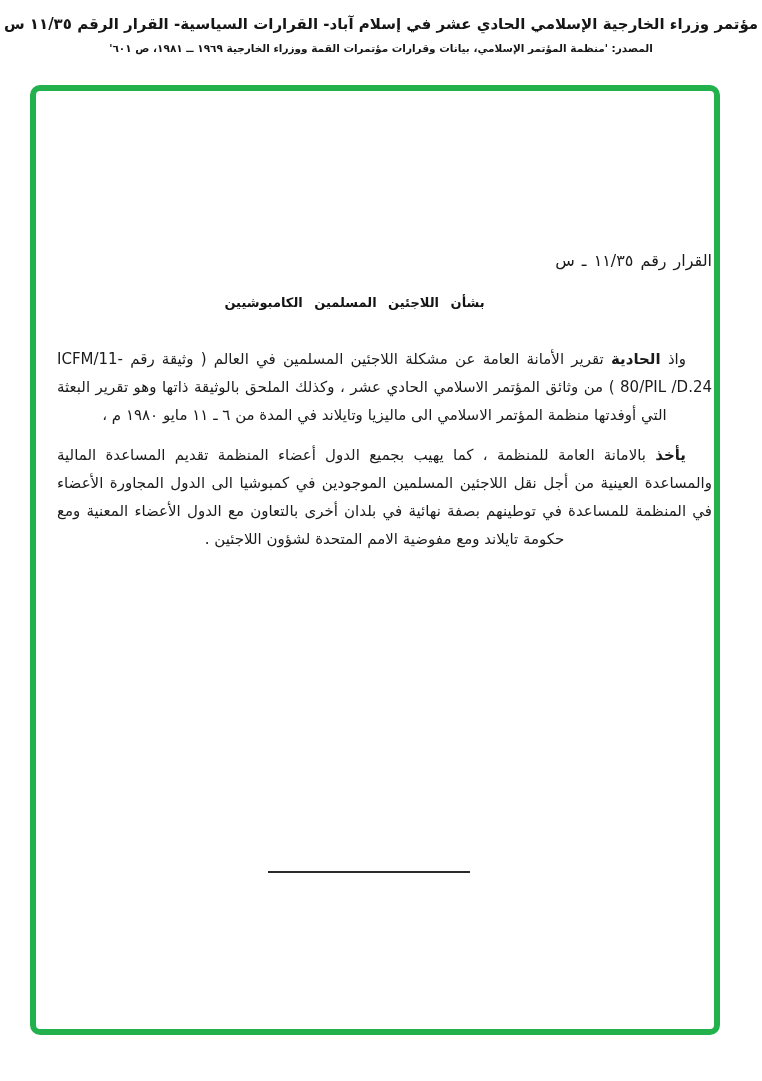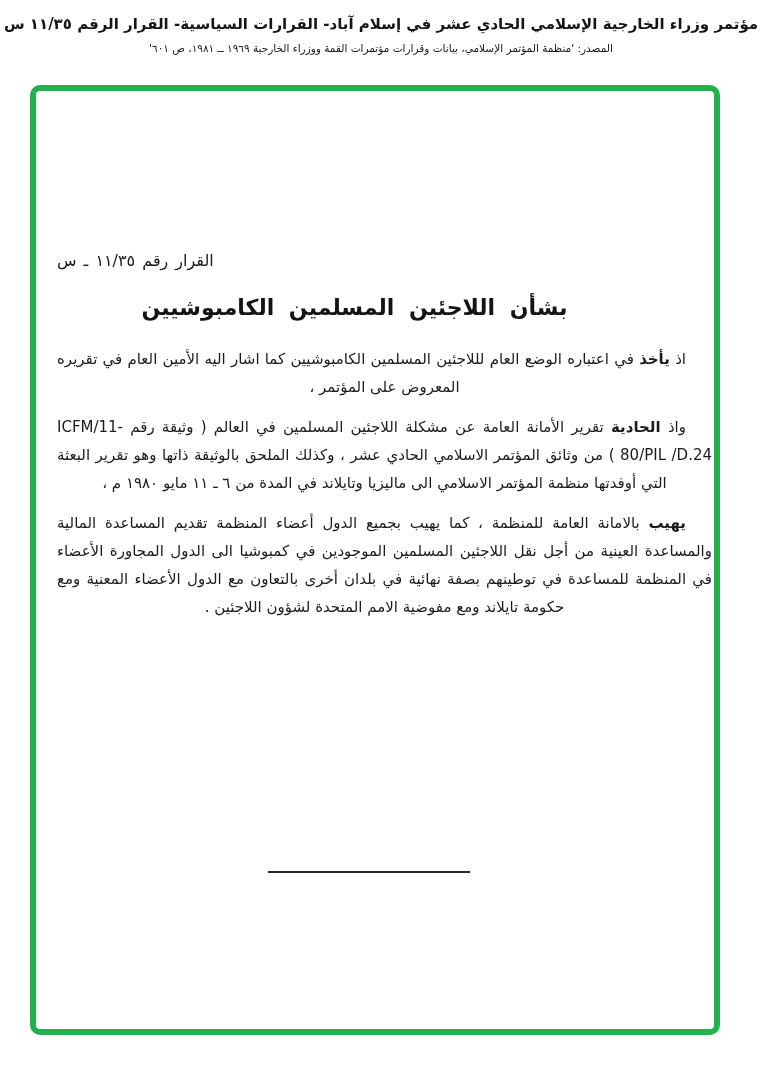--- a/index.html
+++ b/index.html
@@ -10,37 +10,37 @@
     font-family:"DejaVu Sans", sans-serif;
     color:#161616;
   }
 
   
   .page-header {
     position:absolute; top:15px; left:0; width:762px;
     text-align:center; direction:rtl;
   }
   .page-header .l1 { font-size:15px; font-weight:bold; white-space:nowrap; }
-  .page-header .l2 { font-size:10.5px; font-weight:normal; margin-top:9px; white-space:nowrap; }
+  .page-header .l2 { font-size:10.5px; font-weight:bold; margin-top:9px; white-space:nowrap; }
 
   
   .scan-frame {
     position:absolute; left:30px; top:85px; width:690px; height:950px;
     border:6px solid #22b14c; border-radius:10px;
     background:transparent;
   }
 
   .res-line {
     position:absolute; top:251px; left:57px; width:655px;
-    direction:rtl; text-align:left; font-size:16px; color:#1a1a1a;
+    direction:rtl; text-align:right; font-size:16px; color:#1a1a1a;
     word-spacing:2px;
   }
   .subject-line {
     position:absolute; top:295px; left:27px; width:655px;
-    direction:rtl; text-align:center; font-size:22px; font-weight:bold;
+    direction:rtl; text-align:center; font-size:13px; font-weight:bold;
     word-spacing:7px; color:#141414;
   }
 
   .body-text {
     position:absolute; top:345px; left:57px; width:655px;
     direction:rtl; text-align:justify; text-align-last:center;
     font-size:15px; line-height:28px; color:#1b1b1b;
   }
   .body-text p { margin:0 0 12px 0; text-indent:26px; }
   .lead { font-weight:bold; }
@@ -58,18 +58,17 @@
   <div class="l2">المصدر: 'منظمة المؤتمر الإسلامي، بيانات وقرارات مؤتمرات القمة ووزراء الخارجية ١٩٦٩ ــ ١٩٨١، ص ٦٠١'</div>
 </div>
 
 <div class="scan-frame"></div>
 
 <div class="res-line">القرار رقم ١١/٣٥ ـ س</div>
 
 <div class="subject-line">بشأن اللاجئين المسلمين الكامبوشيين</div>
 
 <div class="body-text">
-  <p><span>اذ</span> <span class="lead">يأخذ</span> <span>في اعتباره الوضع العام لللاجئين المسلمين الكامبوشيين كما اشار اليه الأمين العام في تقريره المعروض على المؤتمر ،</span></p>
   <p><span>واذ</span> <span class="lead">الحادية</span> <span>تقرير الأمانة العامة عن مشكلة اللاجئين المسلمين في العالم ( وثيقة رقم ICFM/11-80/PIL /D.24 ) من وثائق المؤتمر الاسلامي الحادي عشر ، وكذلك الملحق بالوثيقة ذاتها وهو تقرير البعثة التي أوفدتها منظمة المؤتمر الاسلامي الى ماليزيا وتايلاند في المدة من ٦ ـ ١١ مايو ١٩٨٠ م ،</span></p>
-  <p><span></span> <span class="lead">يهيب</span> <span>بالامانة العامة للمنظمة ، كما يهيب بجميع الدول أعضاء المنظمة تقديم المساعدة المالية والمساعدة العينية من أجل نقل اللاجئين المسلمين الموجودين في كمبوشيا الى الدول المجاورة الأعضاء في المنظمة للمساعدة في توطينهم بصفة نهائية في بلدان أخرى بالتعاون مع الدول الأعضاء المعنية ومع حكومة تايلاند ومع مفوضية الامم المتحدة لشؤون اللاجئين .</span></p>
+  <p><span></span> <span class="lead">يأخذ</span> <span>بالامانة العامة للمنظمة ، كما يهيب بجميع الدول أعضاء المنظمة تقديم المساعدة المالية والمساعدة العينية من أجل نقل اللاجئين المسلمين الموجودين في كمبوشيا الى الدول المجاورة الأعضاء في المنظمة للمساعدة في توطينهم بصفة نهائية في بلدان أخرى بالتعاون مع الدول الأعضاء المعنية ومع حكومة تايلاند ومع مفوضية الامم المتحدة لشؤون اللاجئين .</span></p>
 </div>
 
 <div class="end-rule"></div>
 
 </body></html>

